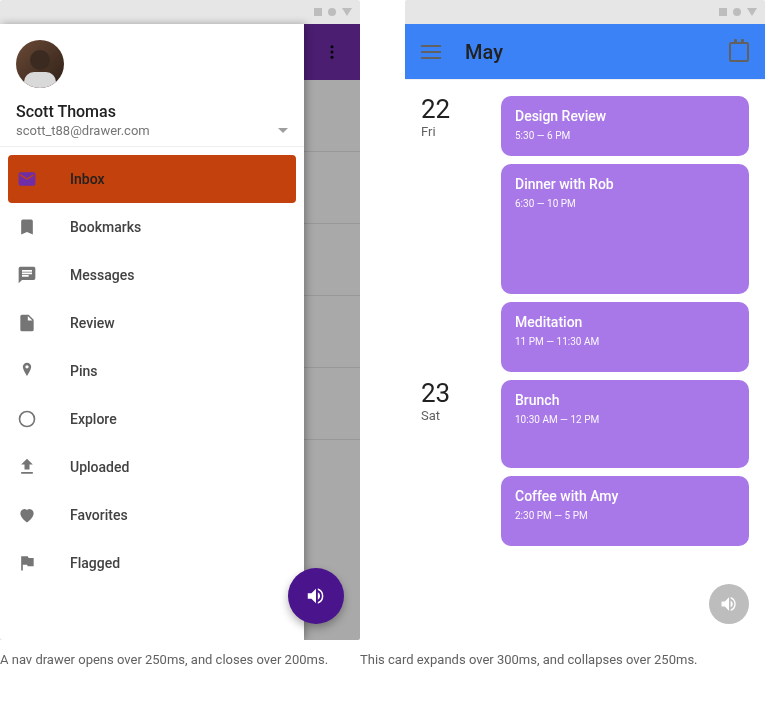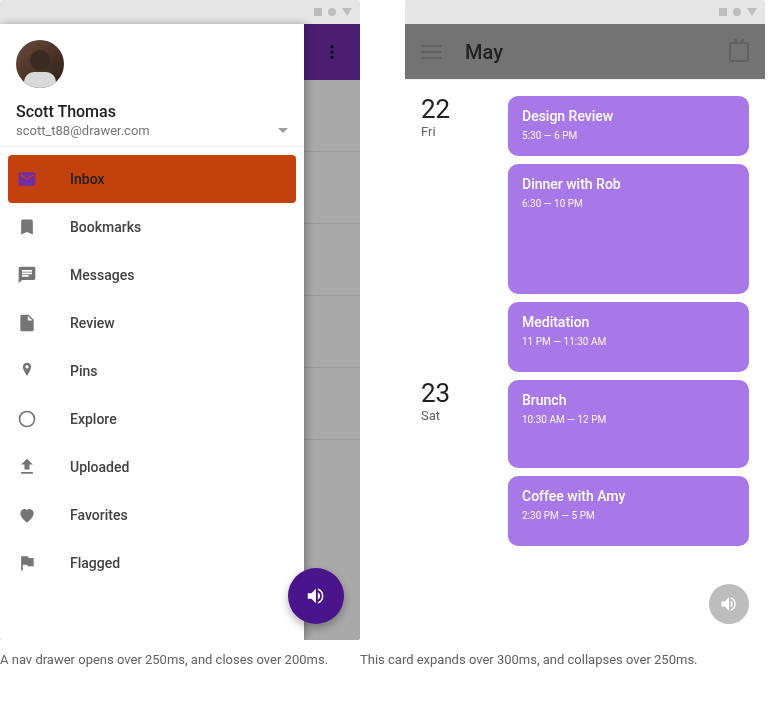--- a/index.html
+++ b/index.html
@@ -153,41 +153,41 @@
     width:56px;height:56px;border-radius:50%;
     background:#4a148c;
     display:flex;align-items:center;justify-content:center;
     box-shadow:0 4px 8px rgba(0,0,0,0.3);
   }
   .fab svg { fill:#fff; }
 
   
   .right .appbar2 {
     height:56px;
-    background:#737373;
+    background:#3b82f6;
     display:flex;align-items:center;
     padding:16px 16px;
     gap:24px;
     border-bottom:1px solid #f0f0f0;
   }
   .appbar2 .hamb { width:20px;height:14px;display:flex;flex-direction:column;justify-content:space-between; }
   .appbar2 .hamb span { height:2px;background:#616161;display:block; }
   .appbar2 .title { font-size:20px;color:#212121;font-weight:500;flex:1; }
   .appbar2 .cal-ic { width:20px;height:20px;border:2px solid #616161;border-radius:2px;position:relative; }
   .appbar2 .cal-ic::before{content:"";position:absolute;top:-5px;left:3px;width:3px;height:5px;background:#616161;border-radius:1px;}
   .appbar2 .cal-ic::after{content:"";position:absolute;top:-5px;right:3px;width:3px;height:5px;background:#616161;border-radius:1px;}
 
   .agenda {
     padding:16px 16px 16px 16px;
     height:calc(100% - 80px);
     overflow:hidden;
   }
   .day {
     display:flex;
-    gap:31px;
+    gap:24px;
     margin-bottom:8px;
   }
   .day-head { width:56px; }
   .day-head .num { font-size:26px;color:#212121;font-weight:400;line-height:1; }
   .day-head .dow { font-size:13px;color:#616161;margin-top:2px; }
   .events { flex:1; display:flex;flex-direction:column;gap:8px; }
   .event {
     background:#a877e8;
     color:#fff;
     border-radius:10px;

